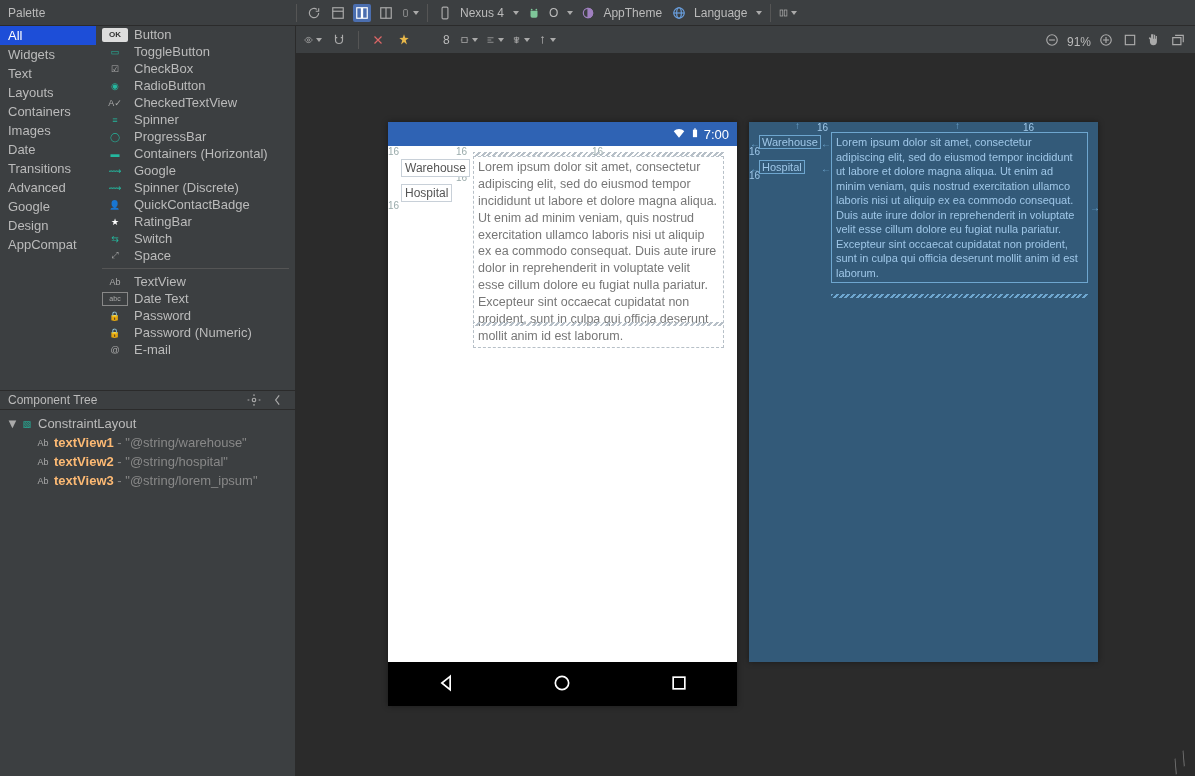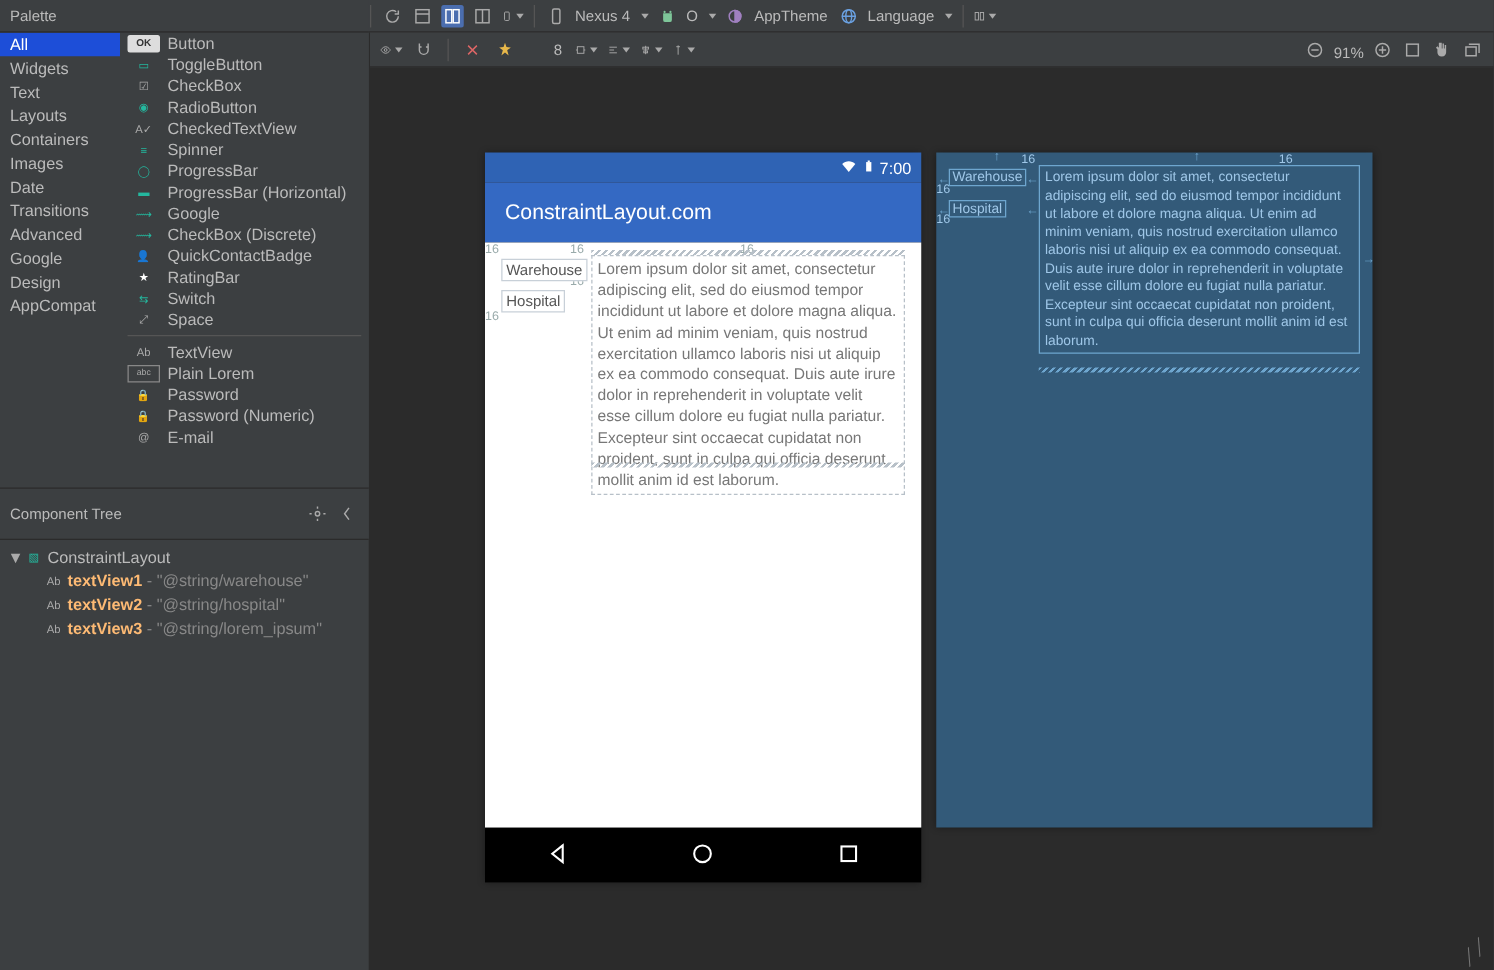--- a/index.html
+++ b/index.html
@@ -24,21 +24,21 @@
 
   .palette-body{display:flex;flex:0 0 auto;height:364px;background:#3c3f41}
   .cat-list{width:96px;background:#3c3f41}
   .cat-item{padding:2px 8px;color:#bbb;font-size:13px;cursor:default}
   .cat-item.sel{background:#1d4ed8;color:#fff}
   .wid-list{flex:1;overflow:hidden;padding-top:0}
   .wid-item{display:flex;align-items:center;gap:6px;padding:1px 6px;color:#bbb;font-size:13px;cursor:default}
   .wid-icon{width:26px;height:14px;display:flex;align-items:center;justify-content:center;font-size:9px;flex-shrink:0}
   .wid-divider{height:1px;background:#555;margin:4px 6px}
 
-  .tree-hdr{height:42px;background:#3c3f41;border-top:1px solid #2b2b2b;border-bottom:1px solid #2b2b2b;display:flex;align-items:center;padding:0 8px;justify-content:space-between}
+  .tree-hdr{height:20px;background:#3c3f41;border-top:1px solid #2b2b2b;border-bottom:1px solid #2b2b2b;display:flex;align-items:center;padding:0 8px;justify-content:space-between}
   .tree-body{flex:1;padding:4px 6px;overflow:auto}
   .tree-row{display:flex;align-items:center;gap:4px;padding:2px 0;font-size:13px}
   .tree-arrow{width:10px;color:#aaa}
   .tree-icon{width:14px;height:12px;display:flex;align-items:center;justify-content:center;font-size:9px}
   .tree-label b{color:#fdba74;font-weight:bold}
   .tree-suffix{color:#888}
 
   
   .canvas-area{flex:1;display:flex;flex-direction:column;background:#2b2b2b;position:relative}
   .canvas-toolbar{height:28px;background:#3c3f41;border-bottom:1px solid #2b2b2b;display:flex;align-items:center;padding:0 8px;gap:8px;position:relative}
@@ -226,29 +226,29 @@
             <div class="wid-item">
               <span class="wid-icon c-teal">≡</span>
               <span>Spinner</span>
             </div>
             <div class="wid-item">
               <span class="wid-icon c-teal">◯</span>
               <span>ProgressBar</span>
             </div>
             <div class="wid-item">
               <span class="wid-icon c-teal">▬</span>
-              <span>ProgressBar (Horizontal)</span>
+              <span>Containers (Horizontal)</span>
             </div>
             <div class="wid-item">
               <span class="wid-icon c-teal">⟿</span>
               <span>Google</span>
             </div>
             <div class="wid-item">
               <span class="wid-icon c-teal">⟿</span>
-              <span>CheckBox (Discrete)</span>
+              <span>Spinner (Discrete)</span>
             </div>
             <div class="wid-item">
               <span class="wid-icon c-teal">👤</span>
               <span>QuickContactBadge</span>
             </div>
             <div class="wid-item">
               <span class="wid-icon c-white">★</span>
               <span>RatingBar</span>
             </div>
             <div class="wid-item">
@@ -259,21 +259,21 @@
               <span class="wid-icon c-gray">⤢</span>
               <span>Space</span>
             </div>
             <div class="wid-divider"></div>
             <div class="wid-item">
               <span class="wid-icon c-gray">Ab</span>
               <span>TextView</span>
             </div>
             <div class="wid-item">
               <span class="wid-icon c-gray" style="border: 1px solid rgb(136, 136, 136); font-size: 7px;">abc</span>
-              <span>Plain Lorem</span>
+              <span>Date Text</span>
             </div>
             <div class="wid-item">
               <span class="wid-icon c-gray">🔒</span>
               <span>Password</span>
             </div>
             <div class="wid-item">
               <span class="wid-icon c-gray">🔒</span>
               <span>Password (Numeric)</span>
             </div>
             <div class="wid-item">
@@ -421,23 +421,20 @@
                     <path d="M12 20l9-11c-5-5-13-5-18 0l9 11z"></path>
                   </svg>
               </span>
               <span>
                 <svg width="10" height="14" viewBox="0 0 24 24" fill="#fff">
                     <rect x="7" y="4" width="10" height="18"></rect>
                     <rect x="10" y="1" width="4" height="3"></rect>
                   </svg>
               </span>
               <span>7:00</span>
-            </div>
-            <div class="appbar">
-              <span>ConstraintLayout.com</span>
             </div>
             <div class="screen">
               <span class="margin-lbl" style="left:68px;top:0">16</span>
               <span class="margin-lbl" style="left:204px;top:0">16</span>
               <span class="margin-lbl" style="left:0;top:26">16</span>
               <span class="margin-lbl" style="left:68px;top:26px">16</span>
               <span class="margin-lbl" style="left:0;top:54px">16</span>
               <div class="tv" style="position:absolute;left:13px;top:13px">Warehouse</div>
               <div class="tv" style="position:absolute;left:13px;top:38px">Hospital</div>
               <div class="lorem" style="left:85px;top:10px;right:13px">Lorem ipsum dolor sit amet, consectetur adipiscing elit, sed do eiusmod tempor incididunt ut labore et dolore magna aliqua. Ut enim ad minim veniam, quis nostrud exercitation ullamco laboris nisi ut aliquip ex ea commodo consequat. Duis aute irure dolor in reprehenderit in voluptate velit esse cillum dolore eu fugiat nulla pariatur. Excepteur sint occaecat cupidatat non proident, sunt in culpa qui officia deserunt mollit anim id est laborum.</div>

